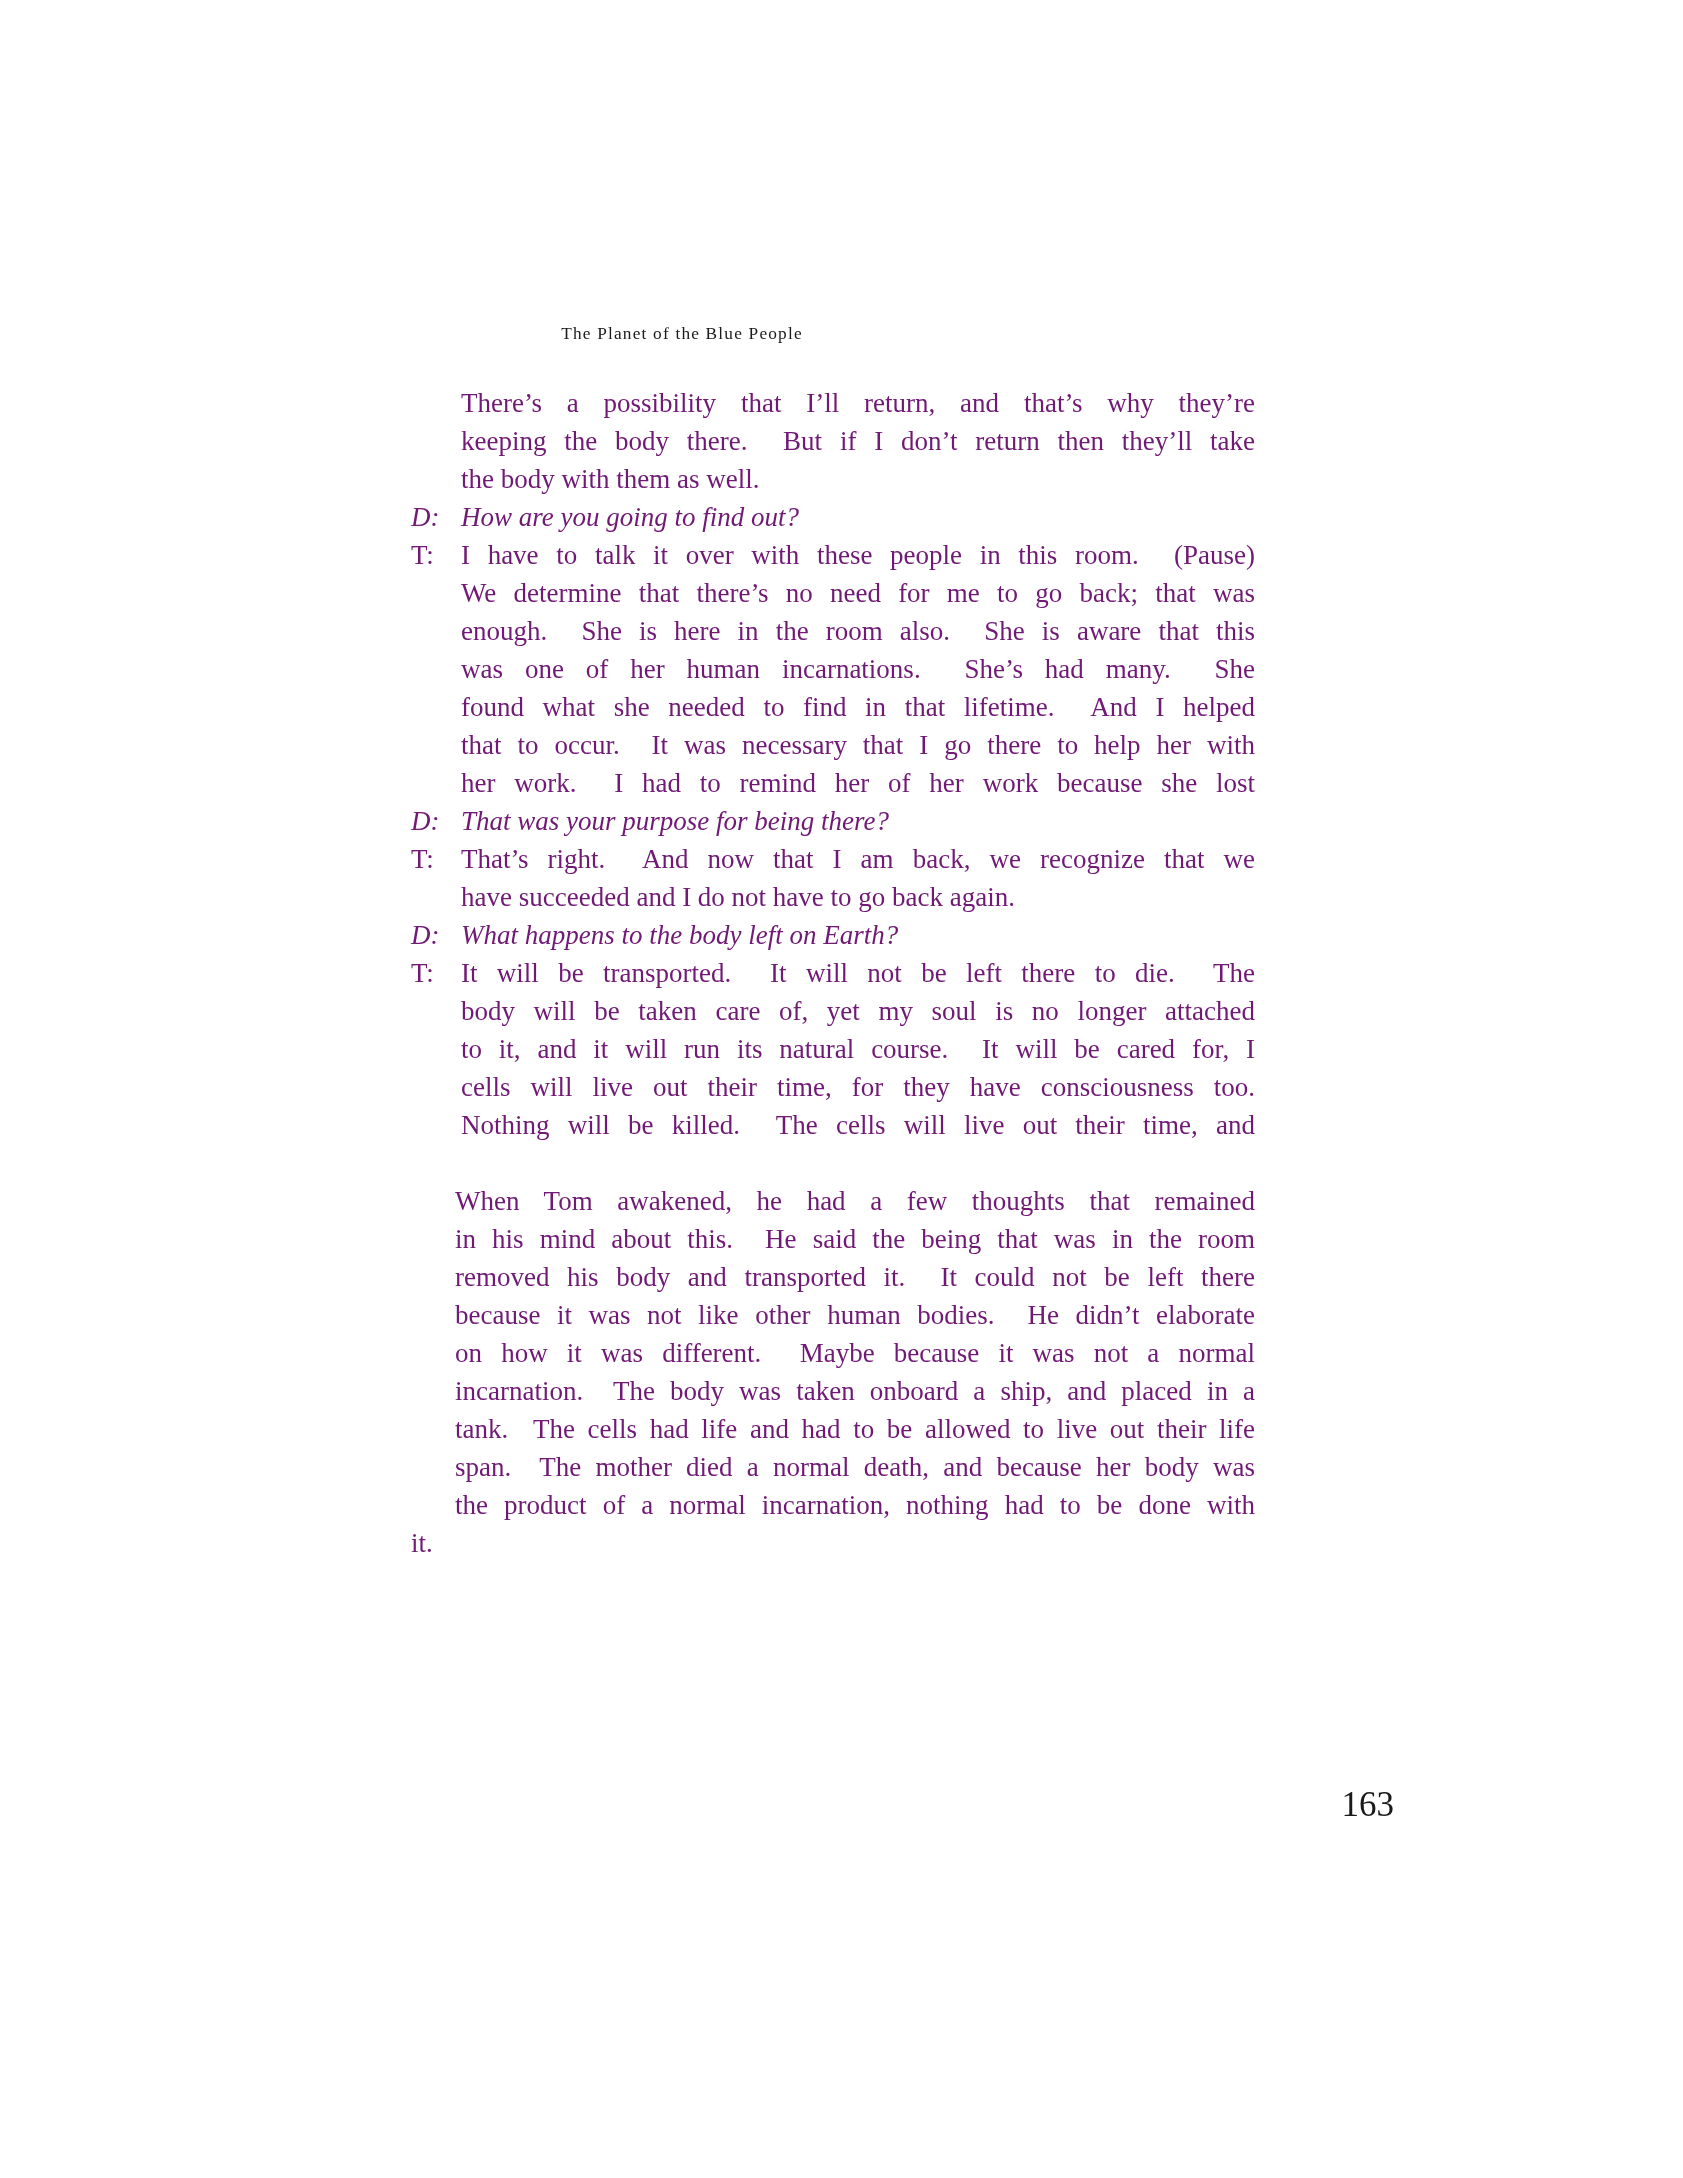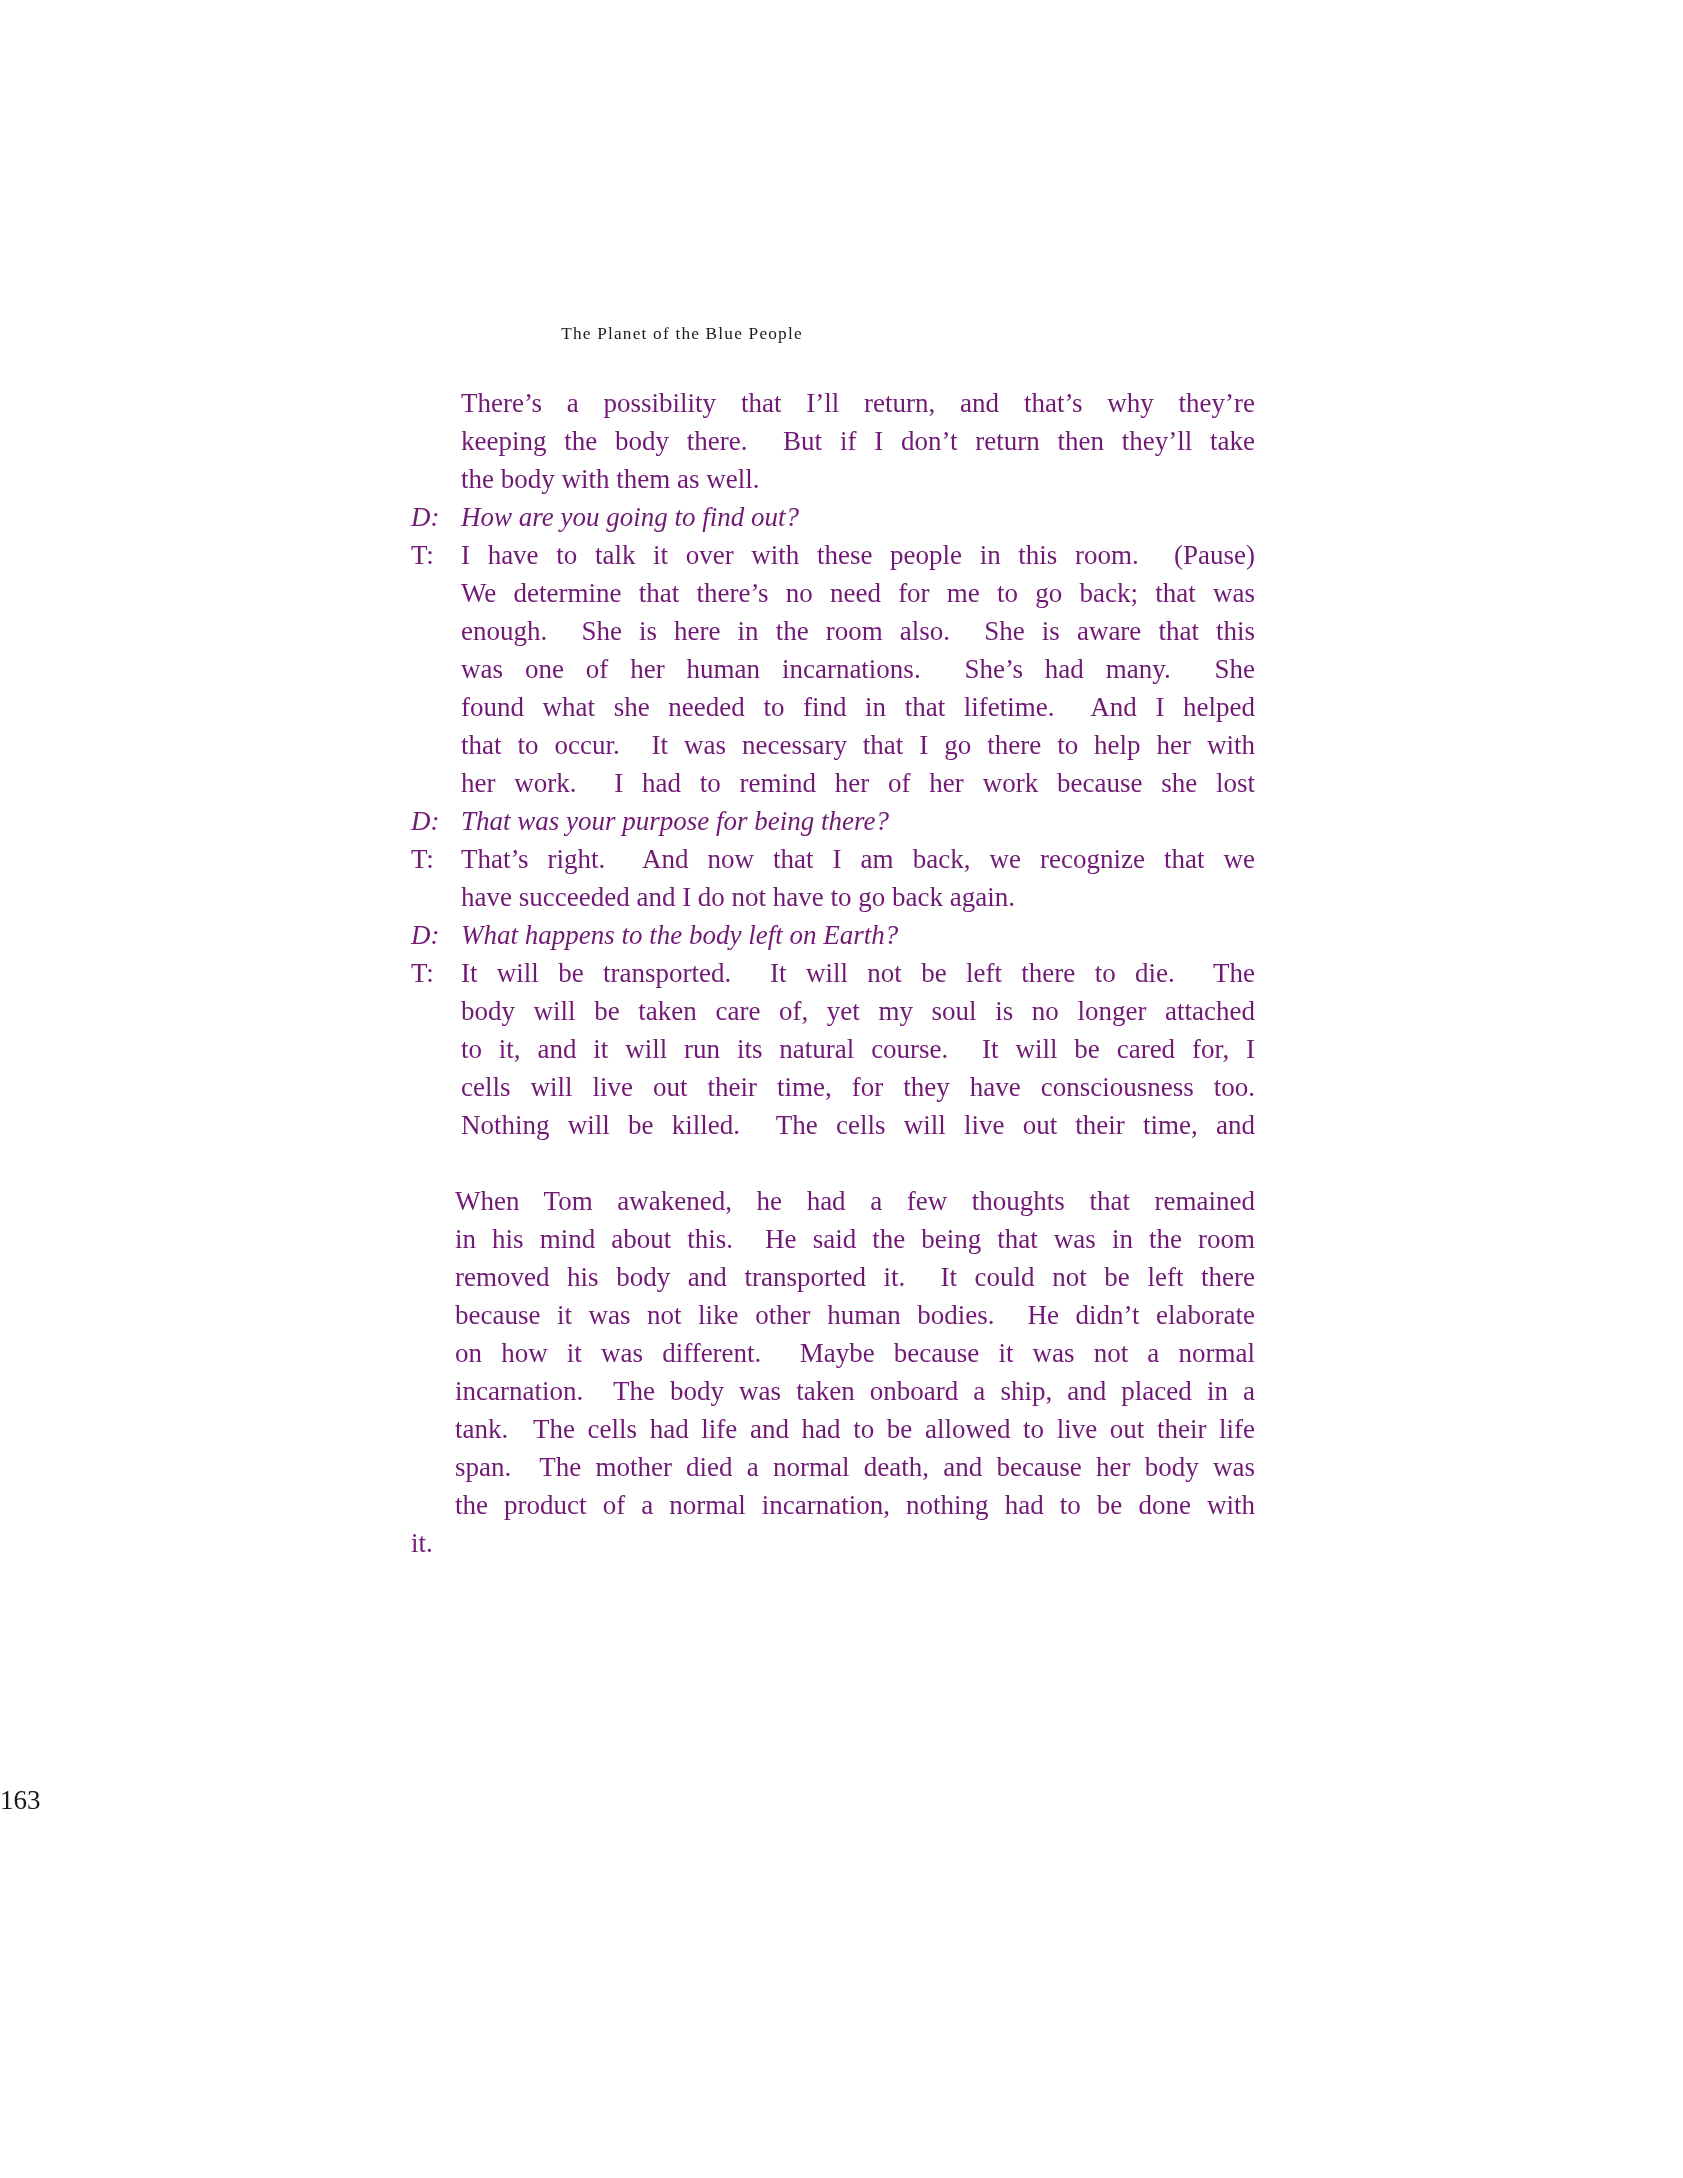--- a/index.html
+++ b/index.html
@@ -114,22 +114,22 @@
   .line.indent-first {
     text-indent: 44px;
   }
 
   
   .folio {
     position: absolute;
     top: 1785px;
     left: 0;
     width: 1394px;
-    text-align: left;
-    font-size: 27px;
+    text-align: right;
+    font-size: 35px;
     color: #1a1a1a;
   }
 </style>
 </head>
 <body>
 
 <div class="page">
 
   <div class="running-head">The Planet of the Blue People</div>
 

